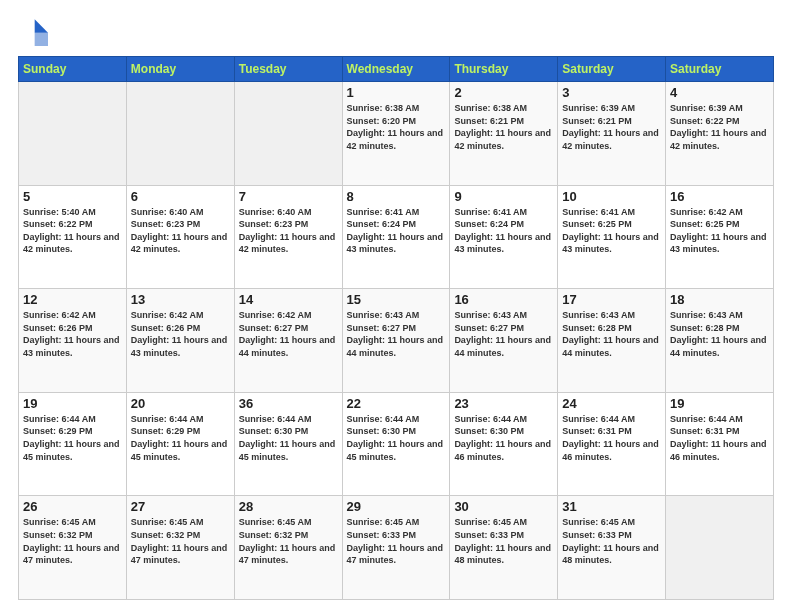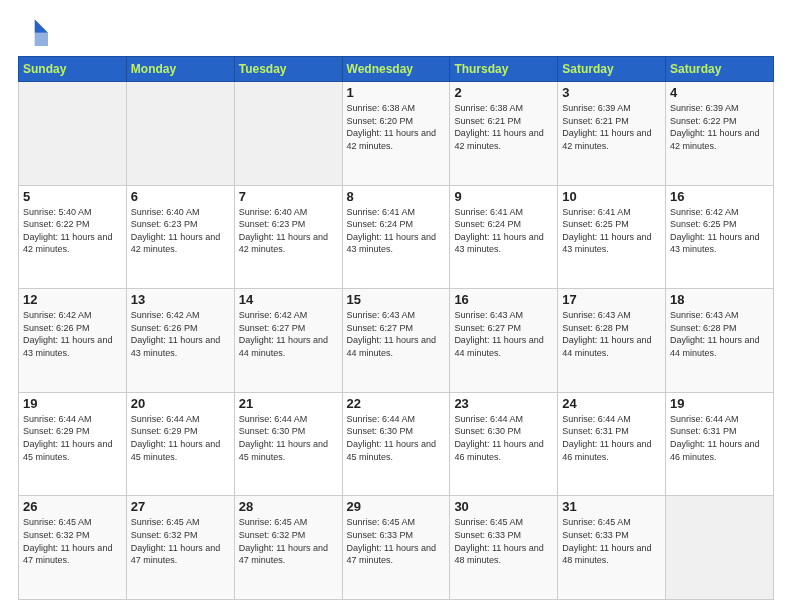--- a/index.html
+++ b/index.html
@@ -88,20 +88,21 @@
       font-size: 13px;
       font-weight: bold;
       color: #222;
       display: block;
       margin-bottom: 2px;
     }
     .day-info {
       font-size: 9px;
       color: #333;
       line-height: 1.4;
+      font-weight: bold;
     }
   </style>
 </head>
 <body>
 
 <div class="page">
   <div class="header">
     <div class="logo">
       <svg class="logo-icon" viewBox="0 0 36 36">
         <polygon points="20,4 36,20 20,20" fill="#2563c7"></polygon>
@@ -278,21 +279,21 @@
 and 45 minutes.</div>
           </td>
           <td>
             <span class="day-number">20</span>
             <div class="day-info">Sunrise: 6:44 AM
 Sunset: 6:29 PM
 Daylight: 11 hours
 and 45 minutes.</div>
           </td>
           <td>
-            <span class="day-number">21</span>
+            <span class="day-number">36</span>
             <div class="day-info">Sunrise: 6:44 AM
 Sunset: 6:30 PM
 Daylight: 11 hours
 and 45 minutes.</div>
           </td>
           <td>
             <span class="day-number">22</span>
             <div class="day-info">Sunrise: 6:44 AM
 Sunset: 6:30 PM
 Daylight: 11 hours

